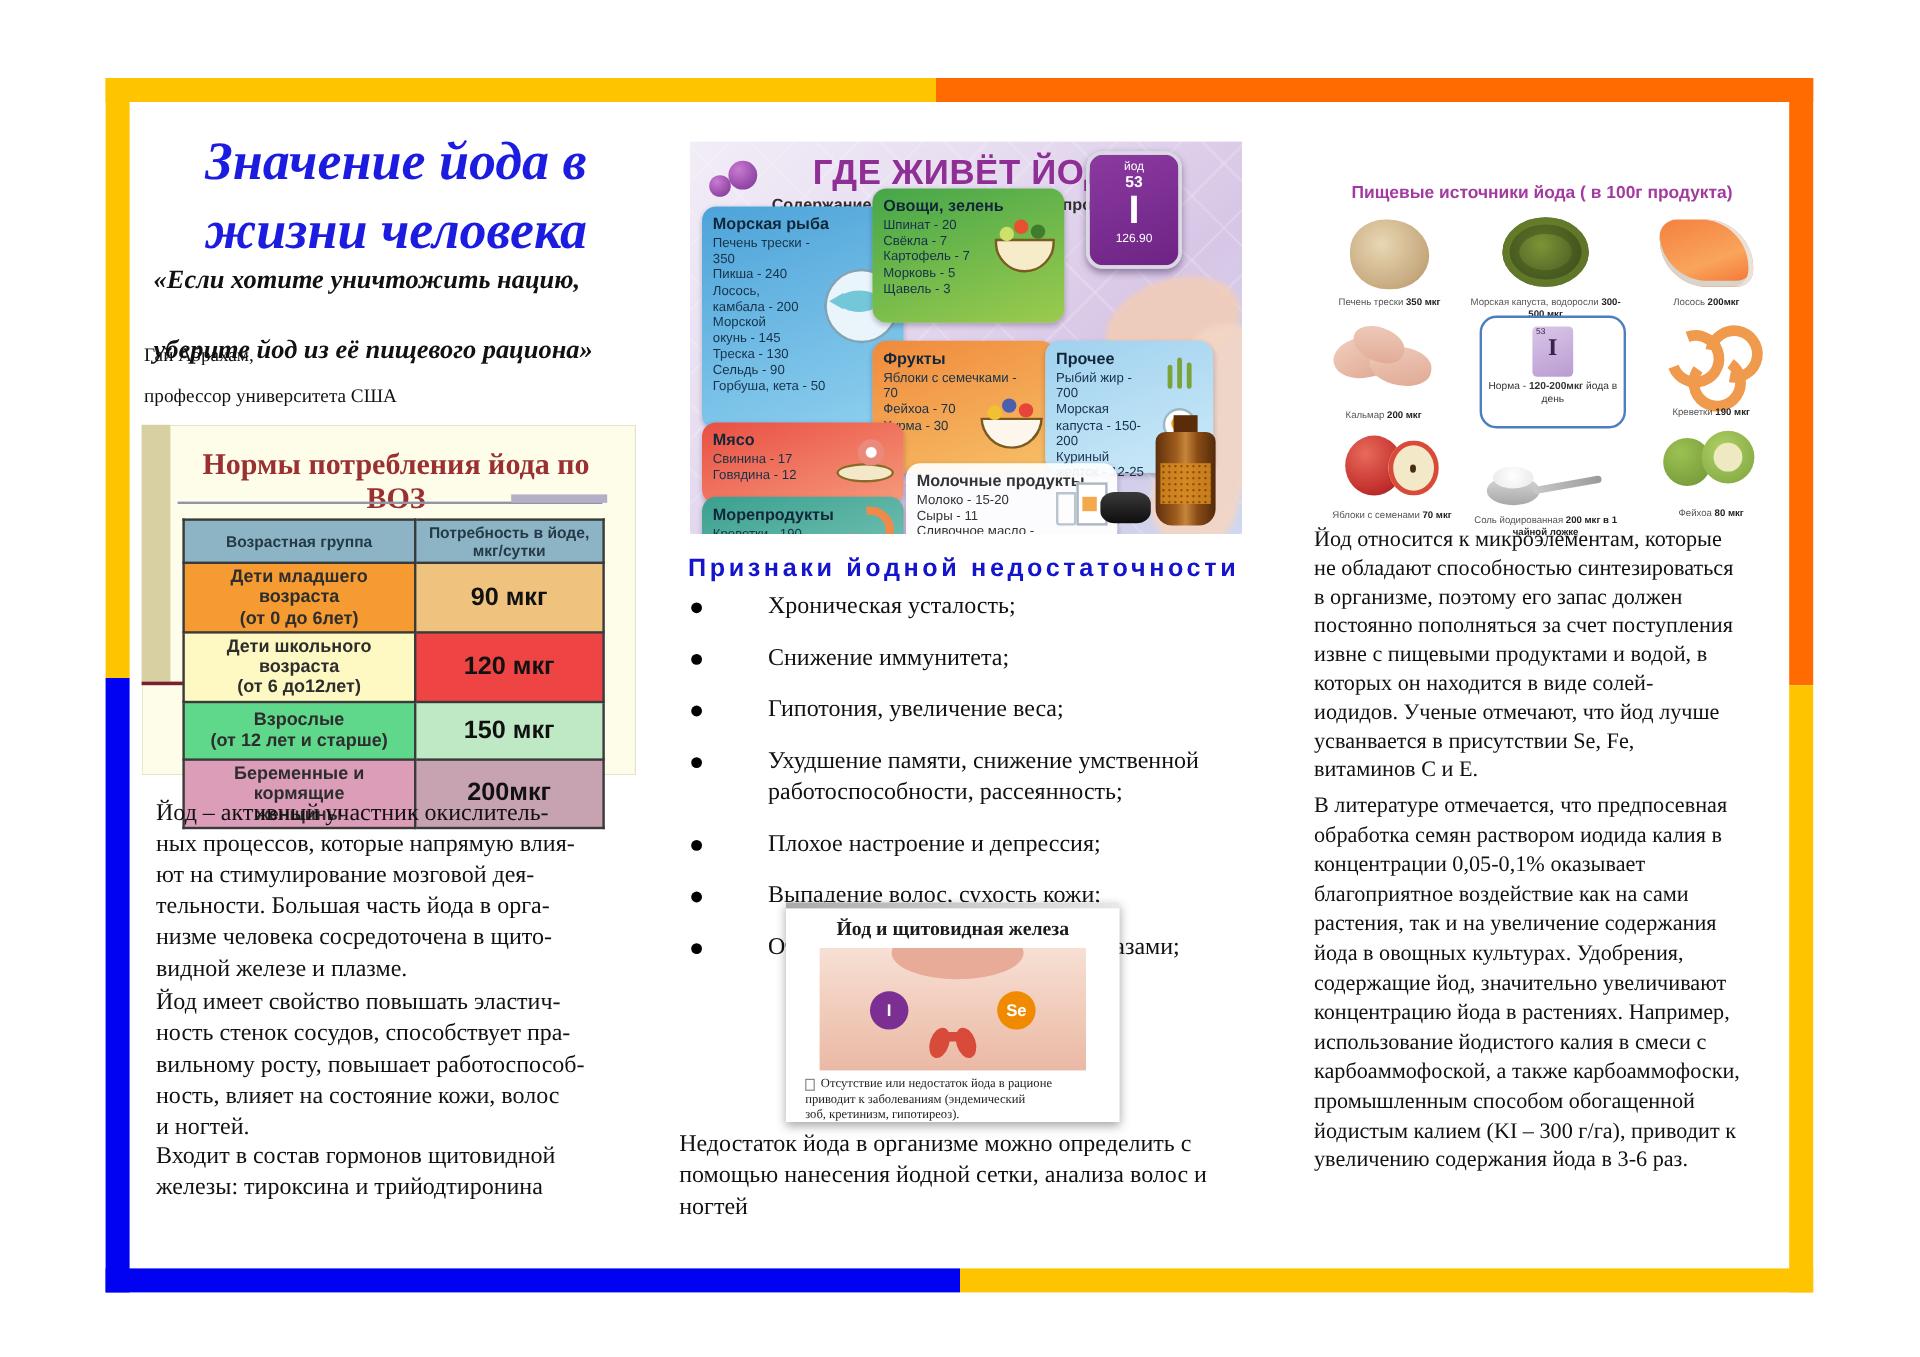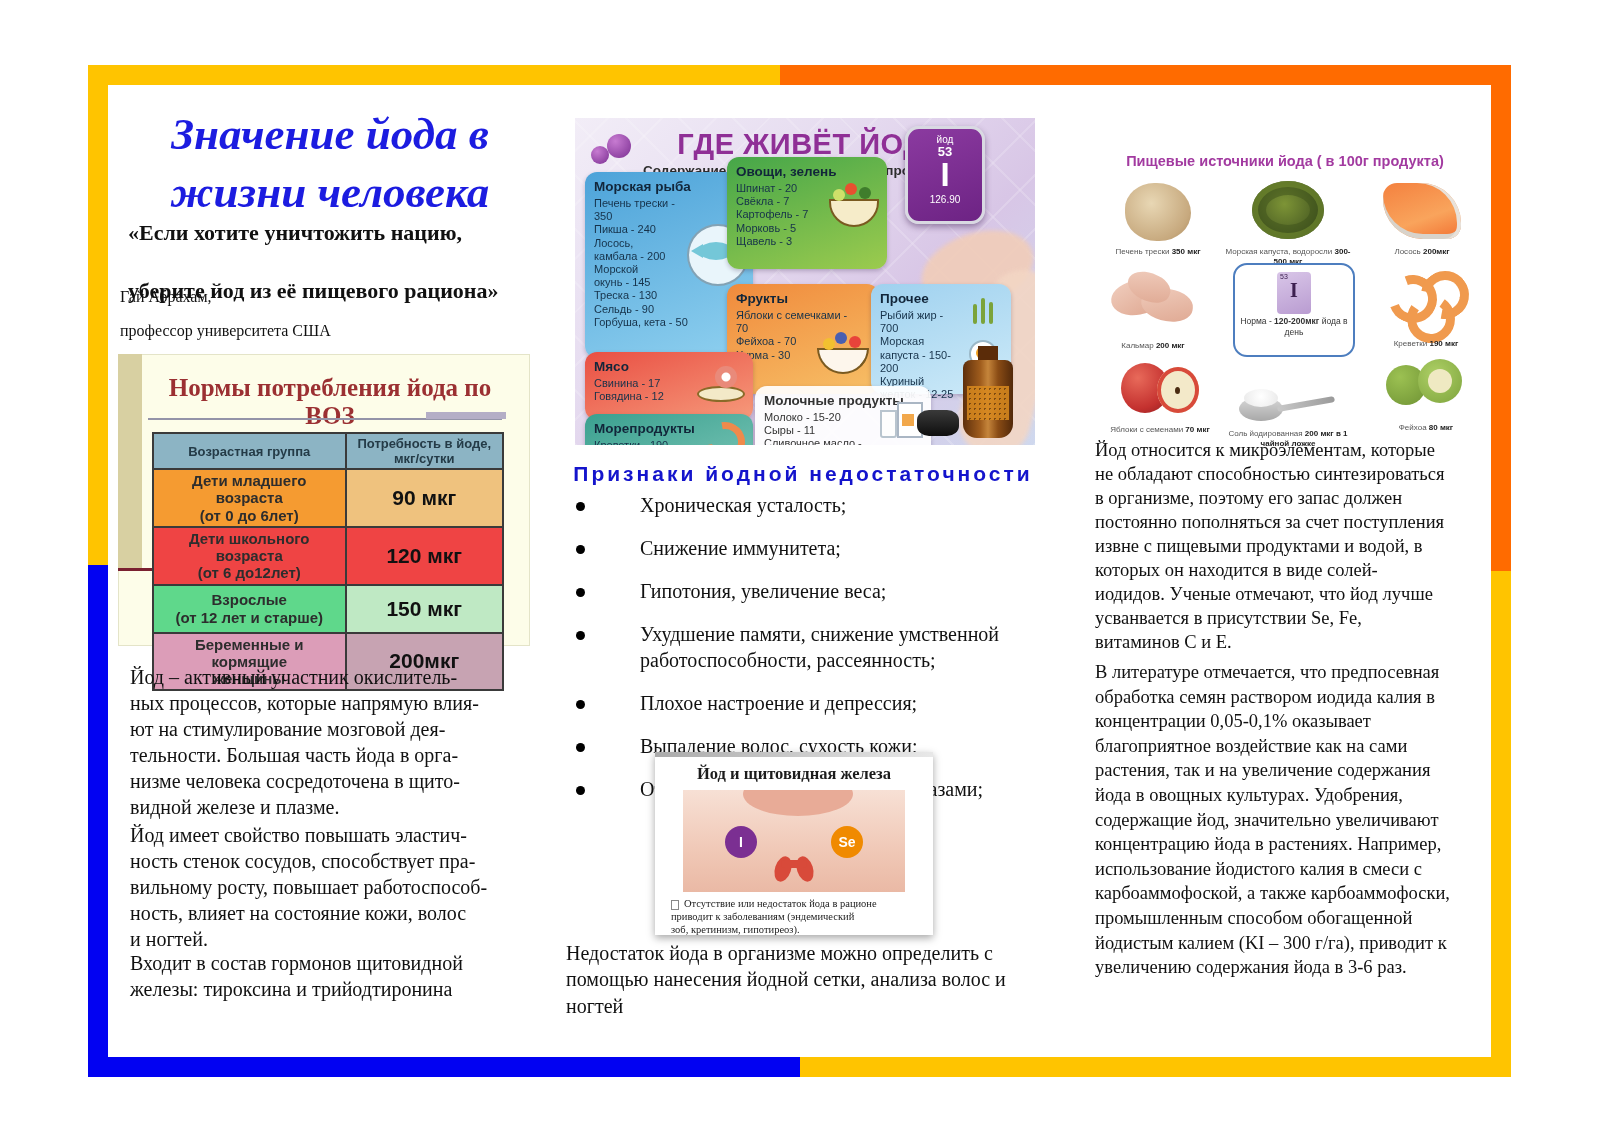--- a/index.html
+++ b/index.html
@@ -15,39 +15,39 @@
   .bar.yleft{left:88px;top:65px;width:20px;height:500px;background:#FFC400;}
   .bar.bleft{left:88px;top:565px;width:20px;height:512px;background:#0202F2;}
   .bar.oright{left:1491px;top:65px;width:20px;height:506px;background:#FF6B00;}
   .bar.yright{left:1491px;top:571px;width:20px;height:506px;background:#FFC400;}
   .bar.bbottom{left:88px;top:1057px;width:712px;height:20px;background:#0202F2;}
   .bar.ybottom{left:800px;top:1057px;width:711px;height:20px;background:#FFC400;}
 
   
   .main-title{left:126px;top:106px;width:408px;text-align:center;
     font-size:45px;font-weight:bold;font-style:italic;color:#1C1CE0;line-height:1.28;}
-  .quote-line{left:128px;width:410px;font-size:22px;font-weight:bold;color:#111;}
+  .quote-line{left:128px;width:410px;font-size:22px;font-weight:bold;font-style:italic;color:#111;}
   .author{left:120px;width:410px;text-align:left;font-size:16px;color:#111;}
 
   .table-card{left:118px;top:354px;width:412px;height:292px;background:#FDFDE9;
      box-shadow:0 0 0 1px #e4e4c8 inset;}
   .table-strip{left:0;top:0;width:24px;height:214px;background:#D8D0A2;}
   .table-strip-line{left:0;top:214px;width:100px;height:3px;background:#7a2030;}
   .table-title{left:24px;top:20px;width:376px;text-align:center;font-size:25px;font-weight:bold;
      color:#9B3032;font-family:"Liberation Serif",serif;}
   .table-underline{left:30px;top:64px;width:354px;height:2px;background:#9494a8;}
   .table-underline-thick{left:308px;top:58px;width:80px;height:7px;background:#b4aec6;}
   table.who{left:34px;top:78px;position:absolute;border-collapse:collapse;width:352px;
      font-family:"Liberation Sans",sans-serif;}
   table.who td,table.who th{border:2px solid #3a3a3a;text-align:center;vertical-align:middle;padding:2px 4px;}
   table.who th{background:#8CB4C4;font-size:13px;font-weight:bold;color:#243b47;height:26px;}
   table.who td.grp{font-size:15px;font-weight:bold;color:#2d2d2d;width:55%;height:42px;white-space:pre-line;line-height:1.15;}
   table.who td.val{font-size:21px;font-weight:bold;color:#111;}
   .r0 .grp{background:#F59B31;} .r0 .val{background:#EFC27E;}
-  .r1 .grp{background:#ef4444;} .r1 .val{background:#ef4444;}
+  .r1 .grp{background:#fef9c3;} .r1 .val{background:#ef4444;}
   .r2 .grp{background:#5FD88B;} .r2 .val{background:#BFE9C4;}
   .r3 .grp{background:#DC9DB8;} .r3 .val{background:#C7A3B2;}
 
   .body-par{left:130px;width:406px;font-size:20px;line-height:1.3;color:#111;}
 
   
   .info{left:575px;top:118px;width:460px;height:327px;overflow:hidden;
     background:linear-gradient(135deg,#f2edf7 0%,#e6dcf0 35%,#d8c6e6 65%,#cfd8ee 100%);}
   .info:before{content:"";position:absolute;inset:0;opacity:.35;
     background:repeating-linear-gradient(45deg,rgba(255,255,255,.5) 0 2px,transparent 2px 38px),

